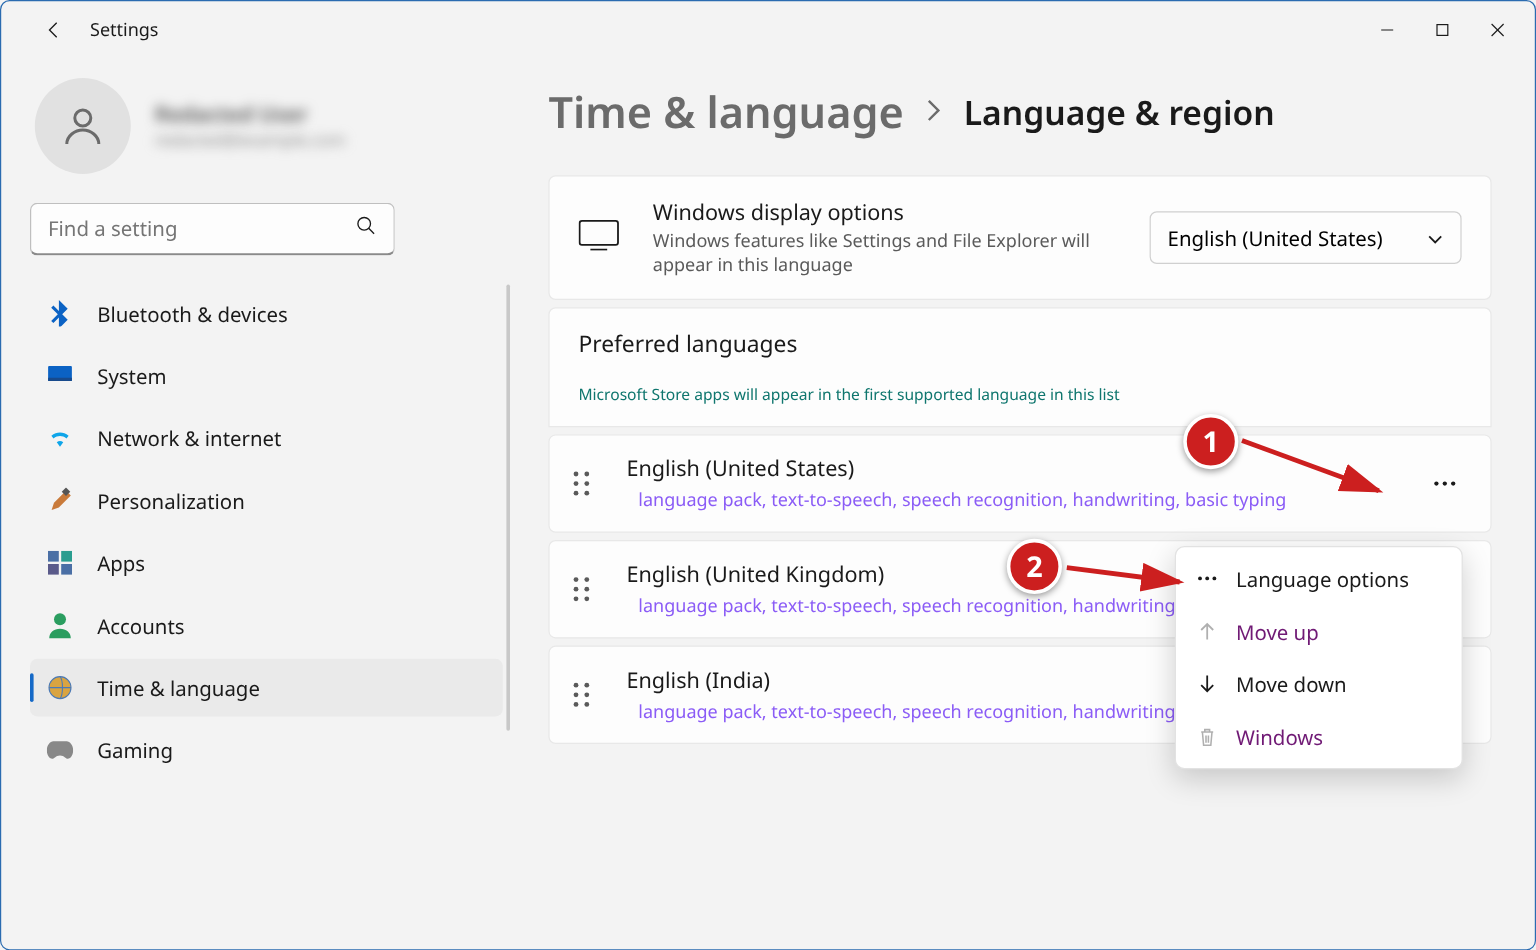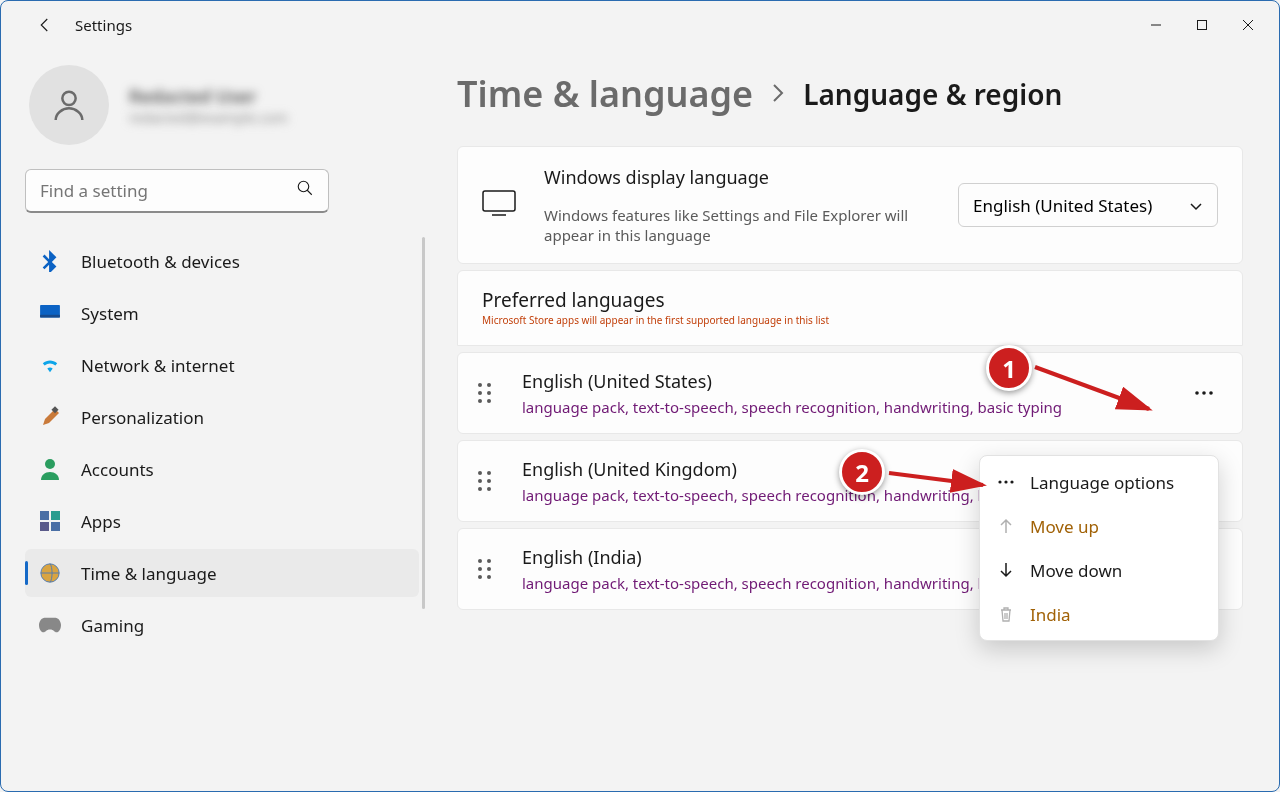--- a/index.html
+++ b/index.html
@@ -60,58 +60,58 @@
 .bc-current { font-size: 28px; font-weight: 600; color: #1a1a1a; }
 
 .card {
   background: #fdfdfd; border: 1px solid #e8e8e8; border-radius: 6px;
   padding: 18px 24px; margin-bottom: 6px;
 }
 .display-lang { display: flex; align-items: center; gap: 28px; }
 .monitor-icon { width: 34px; height: 26px; }
 .display-lang-text { flex: 1; }
 .display-lang-text .t { font-size: 18px; color: #1a1a1a; }
-.display-lang-text .d { font-size: 15px; color: #5a5a5a; margin-top: 16px; max-width: 400px; }
+.display-lang-text .d { font-size: 15px; color: #5a5a5a; margin-top: 2px; max-width: 400px; }
 .dropdown {
   height: 44px; border: 1px solid #d0d0d0; border-radius: 6px; background: #fdfdfd;
   display: flex; align-items: center; padding: 0 14px; gap: 14px; font-size: 17px; cursor: pointer;
   min-width: 260px; justify-content: space-between;
 }
 
 .pref-head { display: flex; align-items: flex-start; gap: 32px; padding: 16px 24px 18px 24px; background:#fdfdfd; border:1px solid #e8e8e8; border-radius:6px 6px 0 0; margin-top:6px;}
 .pref-text .t { font-size: 19px; color: #1a1a1a; }
-.pref-text .d { font-size: 10px; color: #c2410c; margin-top: 0; max-width: 540px; }
+.pref-text .d { font-size: 13px; color: #0f766e; margin-top: 20px; max-width: 540px; }
 .add-btn {
   margin-left: auto; background: #37373f; color: #fff; border: none; border-radius: 6px;
   font-size: 17px; padding: 12px 20px; cursor: pointer;
 }
 
 .lang-item {
   background: #fdfdfd; border: 1px solid #e8e8e8; border-radius: 6px;
   padding: 16px 18px 16px 20px; display: flex; align-items: center; gap: 22px; margin-top: 6px;
   position: relative;
 }
 .drag { width: 22px; display:flex; flex-direction:column; gap:4px; cursor:grab;}
 .drag-row { display:flex; gap:5px;}
 .dot { width:4px; height:4px; border-radius:50%; background:#5a5a5a;}
 .lang-text { flex: 1; }
 .lang-text .t { font-size: 18px; color: #1a1a1a; }
-.lang-text .d { font-size: 15px; color: #701a75; margin-top: 4px; max-width: 560px; }
+.lang-text .d { font-size: 15px; color: #8b5cf6; margin-top: 4px; max-width: 560px; text-align: center; }
 .more { width: 40px; height: 40px; display:flex; align-items:center; justify-content:center; cursor:pointer; border-radius:4px;}
 
 .context {
   position: absolute; right: 60px; top: 406px; width: 240px; background: #fff;
   border: 1px solid #e2e2e2; border-radius: 8px; box-shadow: 0 8px 24px rgba(0,0,0,0.18);
   padding: 4px 0; z-index: 50;
 }
 .ctx-item {
   height: 44px; display: flex; align-items: center; gap: 14px; padding: 0 16px;
   font-size: 17px; color: #1a1a1a; cursor: pointer;
 }
-.ctx-item.disabled { color: #a16207; cursor: default; }
+.ctx-item.disabled { color: #701a75; cursor: default; }
 .ctx-icon { width: 20px; display:flex; justify-content:center; }
 
 
 .badge {
   position: absolute; width: 46px; height: 46px; border-radius: 50%;
   background: #cc1f1f; color: #fff; font-size: 24px; font-weight: 700;
   display: flex; align-items: center; justify-content: center; border: 3px solid #fff;
   box-shadow: 0 2px 6px rgba(0,0,0,0.4); z-index: 100;
 }
 .arrow { position: absolute; z-index: 99; }
@@ -206,38 +206,38 @@
           <span class="nav-icon">
               <svg width="20" height="22" viewBox="0 0 20 22">
                 <path d="M3 19l2-6 10-10 4 4-10 10-6 2z" fill="#c97a3a"></path>
                 <rect x="13" y="1" width="5" height="5" fill="#555" transform="rotate(45 15 3)"></rect>
               </svg>
             </span>
           <span>Personalization</span>
         </div>
         <div class="nav-item">
           <span class="nav-icon">
-              <svg width="20" height="22" viewBox="0 0 20 22" fill="#2a9d5f">
-                <circle cx="10" cy="6" r="5"></circle>
-                <path d="M1 22c0-5 4-8 9-8s9 3 9 8H1z"></path>
-              </svg>
-            </span>
-          <span>Accounts</span>
-        </div>
-        <div class="nav-item">
-          <span class="nav-icon">
               <svg width="20" height="20" viewBox="0 0 20 20">
                 <rect x="0" y="0" width="9" height="9" fill="#4a6fa5"></rect>
                 <rect x="11" y="0" width="9" height="9" fill="#2a9d8f"></rect>
                 <rect x="0" y="11" width="9" height="9" fill="#5a5a8a"></rect>
                 <rect x="11" y="11" width="9" height="9" fill="#4a6fa5"></rect>
               </svg>
             </span>
           <span>Apps</span>
         </div>
+        <div class="nav-item">
+          <span class="nav-icon">
+              <svg width="20" height="22" viewBox="0 0 20 22" fill="#2a9d5f">
+                <circle cx="10" cy="6" r="5"></circle>
+                <path d="M1 22c0-5 4-8 9-8s9 3 9 8H1z"></path>
+              </svg>
+            </span>
+          <span>Accounts</span>
+        </div>
         <div class="nav-item active">
           <span class="nav-icon">
               <svg width="22" height="22" viewBox="0 0 24 24">
                 <circle cx="12" cy="12" r="10" fill="#d9a441"></circle>
                 <circle cx="12" cy="12" r="10" fill="none" stroke="#4a7ab8" stroke-width="1"></circle>
                 <path d="M12 2c3 3 3 17 0 20M2 12h20" stroke="#4a7ab8" stroke-width="1" fill="none"></path>
               </svg>
             </span>
           <span>Time &amp; language</span>
         </div>
@@ -265,21 +265,21 @@
       </div>
 
       <div class="card display-lang">
         <span>
           <svg class="monitor-icon" viewBox="0 0 34 26" fill="none" stroke="#1a1a1a" stroke-width="1.5">
               <rect x="1" y="1" width="32" height="20" rx="2"></rect>
               <line x1="10" y1="25" x2="24" y2="25"></line>
             </svg>
         </span>
         <div class="display-lang-text">
-          <div class="t">Windows display language</div>
+          <div class="t">Windows display options</div>
           <div class="d">Windows features like Settings and File Explorer will appear in this language</div>
         </div>
         <div class="dropdown">
           <span>English (United States)</span>
           <span>
             <svg width="14" height="10" viewBox="0 0 14 10" fill="none" stroke="#1a1a1a" stroke-width="1.5">
                 <path d="M2 2l5 5 5-5"></path>
               </svg>
           </span>
         </div>
@@ -402,21 +402,21 @@
               </svg>
             </span>
           <span>Move down</span>
         </div>
         <div class="ctx-item disabled">
           <span class="ctx-icon">
               <svg width="14" height="16" viewBox="0 0 14 16" fill="none" stroke="#b0b0b0" stroke-width="1.3">
                 <path d="M2 4h10M5 4V2h4v2M3 4l1 11h6l1-11M6 7v6M8 7v6"></path>
               </svg>
             </span>
-          <span>India</span>
+          <span>Windows</span>
         </div>
       </div>
 
       <div class="badge" style="left:565px; top:296px;">1</div>
       <svg class="arrow" style="left:610px; top:312px;" width="130" height="56">
         <defs>
             <marker id="ah1" markerWidth="10" markerHeight="10" refX="8" refY="3" orient="auto">
               <path d="M0,0 L9,3 L0,6 Z" fill="#cc1f1f"></path>
             </marker>
           </defs>

